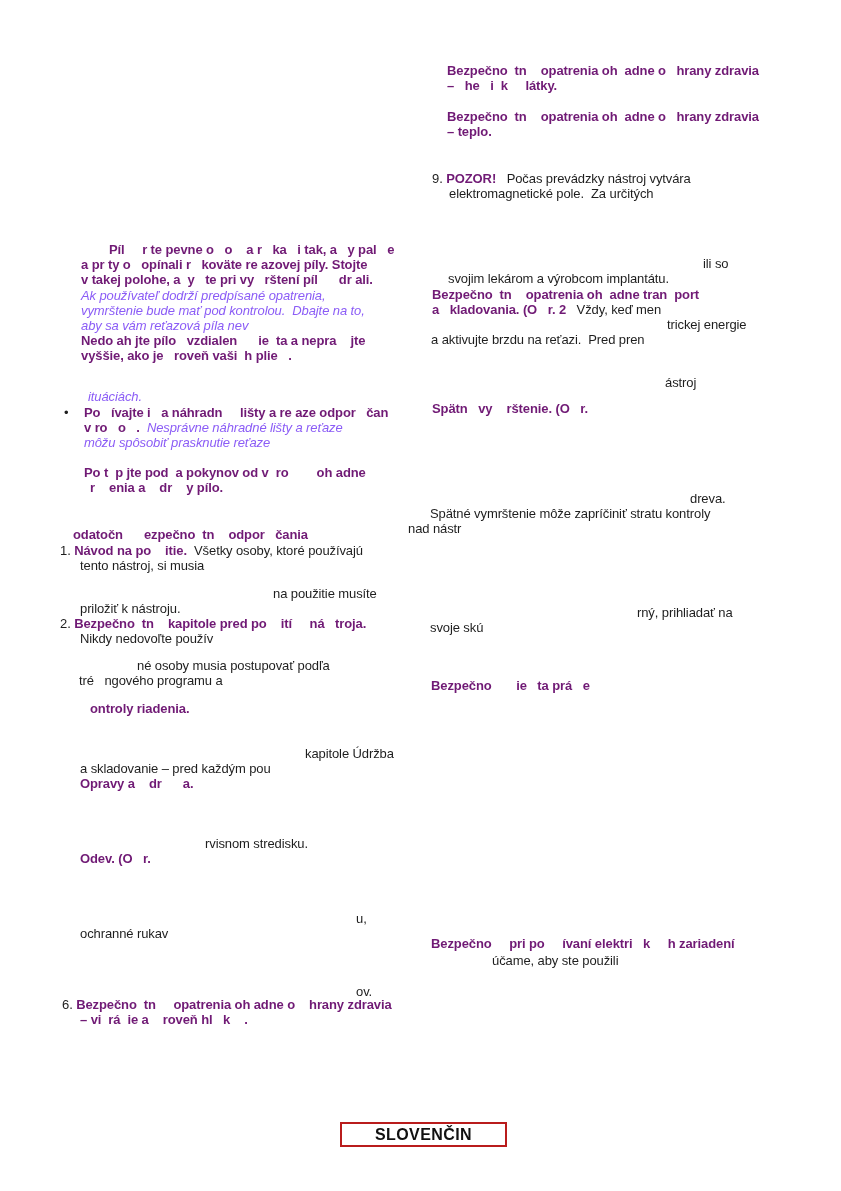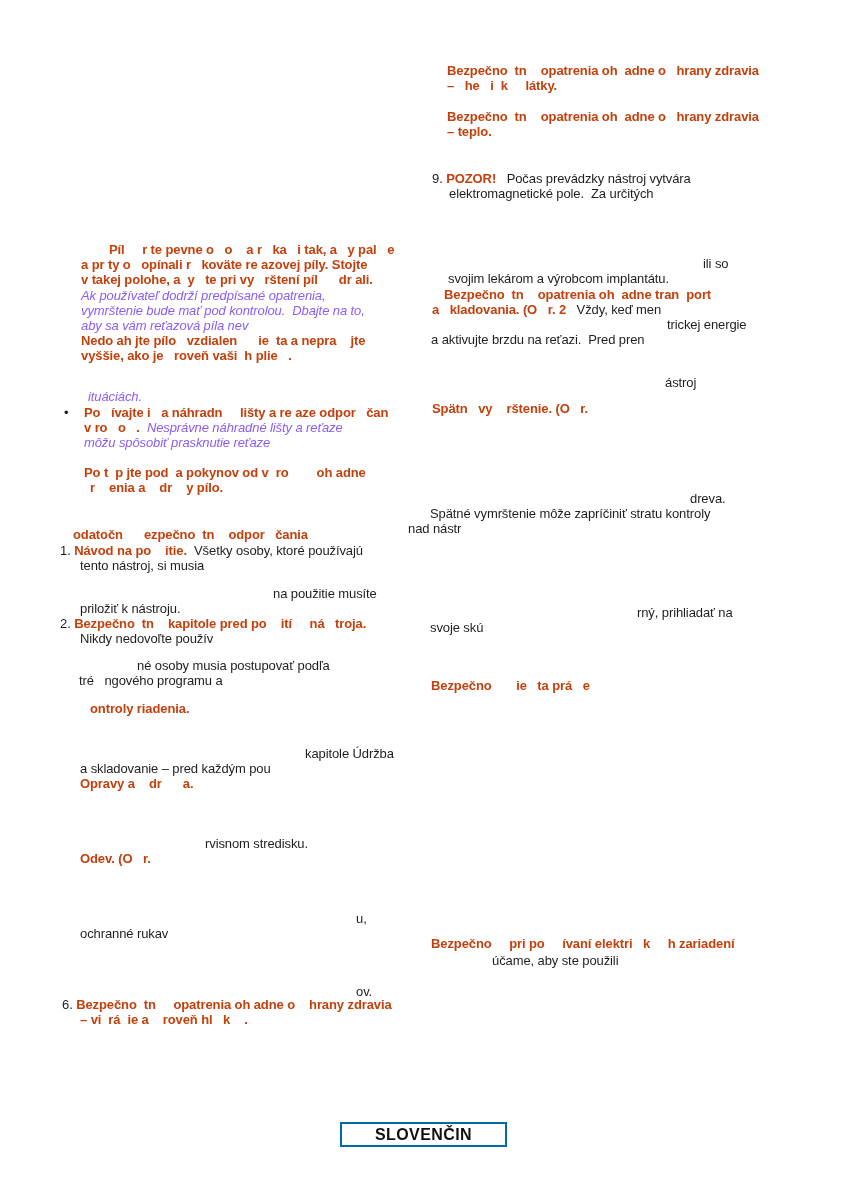--- a/index.html
+++ b/index.html
@@ -18,33 +18,33 @@
   .line {
     position: absolute;
     white-space: pre;
     font-size: 13px;
     line-height: 15px;
     color: #1e1e1e;
     letter-spacing: -0.1px;
   }
   .line .b {
     font-weight: bold;
-    color: #c2410c;
+    color: #701a75;
   }
   .line .i {
     font-style: italic;
     color: #8b5cf6;
   }
   #footer-box {
     position: absolute;
     left: 340px;
     top: 1122px;
     width: 163px;
     height: 21px;
-    border: 2px solid #0369a1;
+    border: 2px solid #b91c1c;
     display: flex;
     align-items: center;
     justify-content: center;
   }
   #footer-box span {
     font-size: 16px;
     font-weight: bold;
     color: #111111;
     letter-spacing: 0.4px;
   }
@@ -92,21 +92,21 @@
     <div class="line" style="left: 62px; top: 997px;"><span>6. </span><span class="b">Bezpečno  tn     opatrenia oh adne o    hrany zdravia</span></div>
     <div class="line" style="left: 80px; top: 1012px;"><span class="b">– vi  rá  ie a    roveň hl   k    .</span></div>
     <div class="line" style="left: 447px; top: 63px;"><span class="b">Bezpečno  tn    opatrenia oh  adne o   hrany zdravia</span></div>
     <div class="line" style="left: 447px; top: 78px;"><span class="b">–   he   i  k     látky.</span></div>
     <div class="line" style="left: 447px; top: 109px;"><span class="b">Bezpečno  tn    opatrenia oh  adne o   hrany zdravia</span></div>
     <div class="line" style="left: 447px; top: 124px;"><span class="b">– teplo.</span></div>
     <div class="line" style="left: 432px; top: 171px;"><span>9. </span><span class="b">POZOR!</span><span>   Počas prevádzky nástroj vytvára</span></div>
     <div class="line" style="left: 449px; top: 186px;"><span>elektromagnetické pole.  Za určitých</span></div>
     <div class="line" style="left: 703px; top: 256px;"><span>ili so</span></div>
     <div class="line" style="left: 448px; top: 271px;"><span>svojim lekárom a výrobcom implantátu.</span></div>
-    <div class="line" style="left: 444px; top: 287px; text-align: right;"><span class="b">Bezpečno  tn    opatrenia oh  adne tran  port</span></div>
+    <div class="line" style="left: 432px; top: 287px; text-align: right;"><span class="b">Bezpečno  tn    opatrenia oh  adne tran  port</span></div>
     <div class="line" style="left: 432px; top: 302px;"><span class="b">a   kladovania. (O   r. 2</span><span>   Vždy, keď men</span></div>
     <div class="line" style="left: 667px; top: 317px;"><span>trickej energie</span></div>
     <div class="line" style="left: 431px; top: 332px;"><span>a aktivujte brzdu na reťazi.  Pred pren</span></div>
     <div class="line" style="left: 665px; top: 375px;"><span>ástroj</span></div>
     <div class="line" style="left: 432px; top: 401px;"><span class="b">Spätn   vy    rštenie. (O   r.</span></div>
     <div class="line" style="left: 690px; top: 491px;"><span>dreva.</span></div>
     <div class="line" style="left: 430px; top: 506px;"><span>Spätné vymrštenie môže zapríčiniť stratu kontroly</span></div>
     <div class="line" style="left: 408px; top: 521px;"><span>nad nástr</span></div>
     <div class="line" style="left: 637px; top: 605px;"><span>rný, prihliadať na</span></div>
     <div class="line" style="left: 430px; top: 620px;"><span>svoje skú</span></div>

